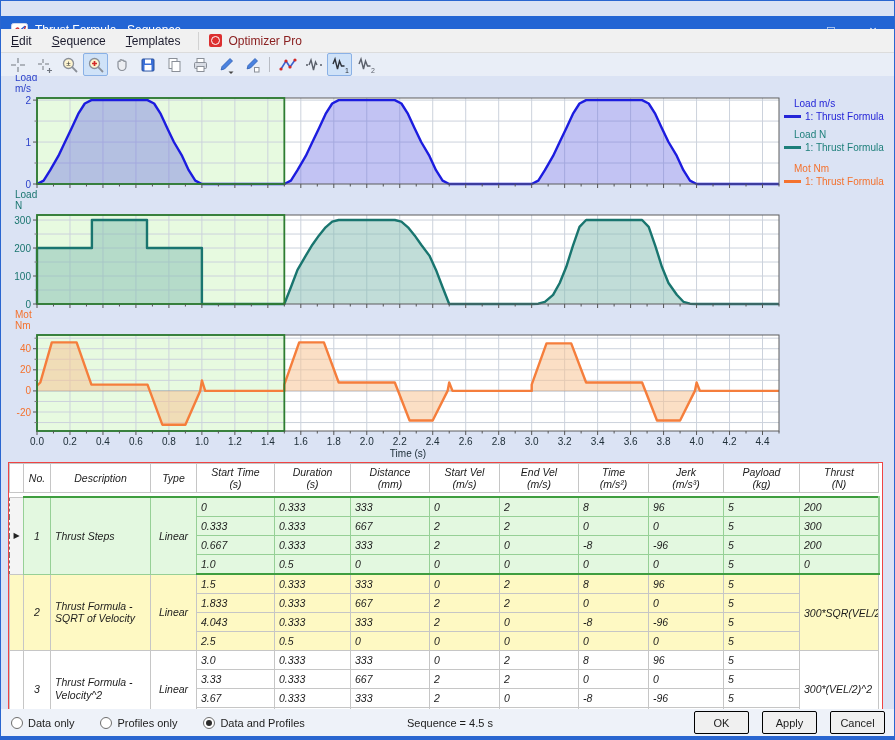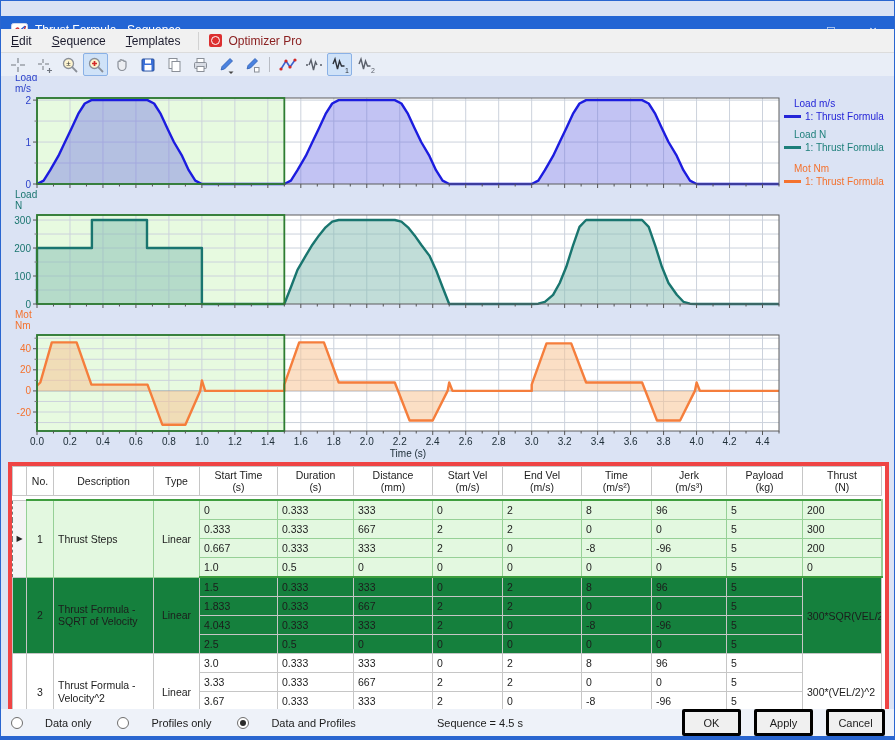--- a/index.html
+++ b/index.html
@@ -30,49 +30,49 @@
   .tbtn.active{background:#cfe2f8;border-color:#8ab1e6;}
   .tsep{width:1px;height:15px;background:#b8bcc4;margin:0 4px;}
   
   #charts-svg{position:absolute;top:74px;left:0;}
   #legend{position:absolute;left:783px;top:97px;width:110px;font-size:10px;line-height:1.1;}
   .legend-entry .lg-title{margin-bottom:2px;padding-left:10px;}
   .lg-row{display:flex;align-items:center;gap:4px;margin-bottom:7px;}
   .lg-swatch{width:17px;height:0;border-top:3px solid;}
   
   #table-wrap{position:absolute;left:7px;top:461px;width:873px;height:246px;background:#fff;
-    border:4px solid #ef4444;font-size:10.5px;color:#1c1c1c;}
+    border:1px solid #ef4444;font-size:10.5px;color:#1c1c1c;font-style:italic;}
   table{border-collapse:collapse;table-layout:fixed;width:869px;}
   td,th{border:1px solid #c6c6c6;padding:1px 4px;overflow:hidden;white-space:nowrap;}
   th{font-weight:normal;text-align:center;height:26px;background:#fff;line-height:1.15;}
   tbody td{height:16px;}
   td.sel{background:#f4f4f4;padding:0;text-align:center;font-size:8px;color:#222;}
   tr.gap td{height:3px;border-left:none;border-right:none;background:#fff;padding:0;}
   tr.grp0 td{background:#e3f8e0;border-color:#96d096;}
-  tr.grp1 td{background:#15803d;}
+  tr.grp1 td{background:#fef9c3;}
   tr.grp2 td{background:#ffffff;}
   tr.grp0 td.sel{background:#f4f4f4;border:1px dashed #777;}
   tr.gfirst td{border-top:2px solid #3f9e3f;}
   tr.glast td{border-bottom:2px solid #3f9e3f;}
   td.gright{border-right:2px solid #3f9e3f;}
   td.no,td.type{text-align:center;}
   td.desc{white-space:normal;line-height:1.15;}
   
   .footer{position:absolute;left:0;right:0;bottom:0;height:30px;background:#eef2f9;
     border-bottom:3px solid #2a66d0;display:flex;align-items:center;font-size:11px;
     color:#1c1c1c;box-sizing:border-box;}
-  .radio{display:flex;align-items:flex-start;gap:22px;margin-left:26px;}
+  .radio{display:flex;align-items:flex-start;gap:5px;margin-left:26px;}
   .radio:first-child{margin-left:10px;}
   .rdot{width:12px;height:12px;border:1px solid #6e6e6e;border-radius:50%;background:#fff;
     position:relative;box-sizing:border-box;}
   .rdot.on::after{content:"";position:absolute;left:2px;top:2px;right:2px;bottom:2px;
     background:#2b2b2b;border-radius:50%;}
-  .seq{position:absolute;left:436px;}
+  .seq{position:absolute;left:406px;}
   .btns{position:absolute;right:9px;display:flex;gap:13px;}
-  .btn{width:53px;height:21px;background:#f0f0f0;border:3px solid #000000;border-radius:2px;
+  .btn{width:53px;height:21px;background:#f0f0f0;border:1px solid #000000;border-radius:2px;
     display:flex;align-items:center;justify-content:center;font-size:11px;}
 </style>
 </head>
 <body>
 
 <div class="window">
 
   <div class="titlebar">
     <span style="display:inline-flex;">
       <svg width="17" height="15" viewBox="0 0 17 15">

